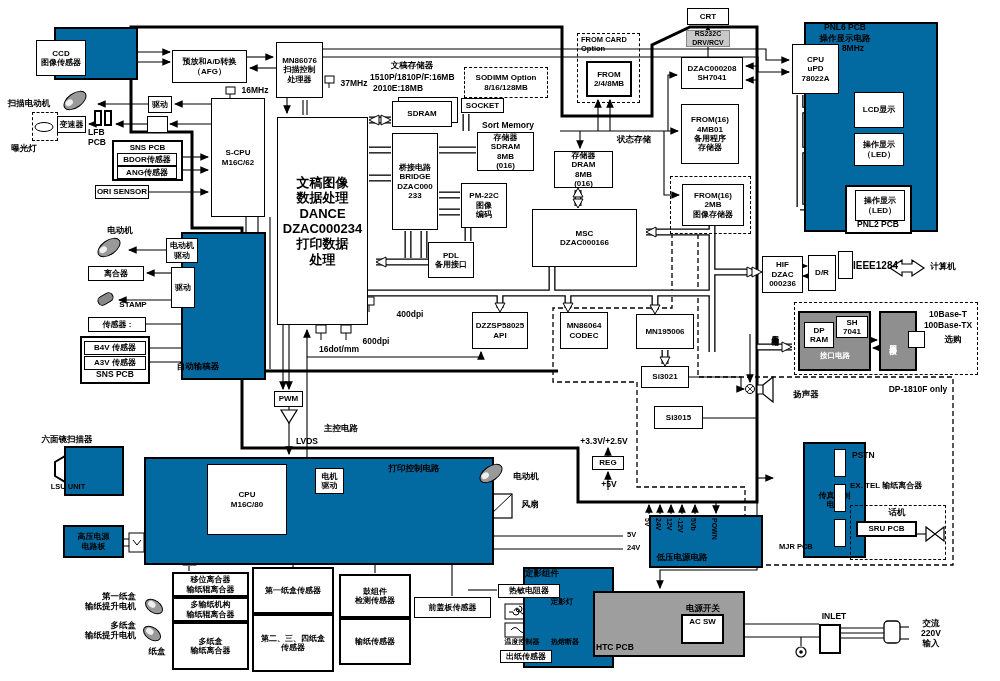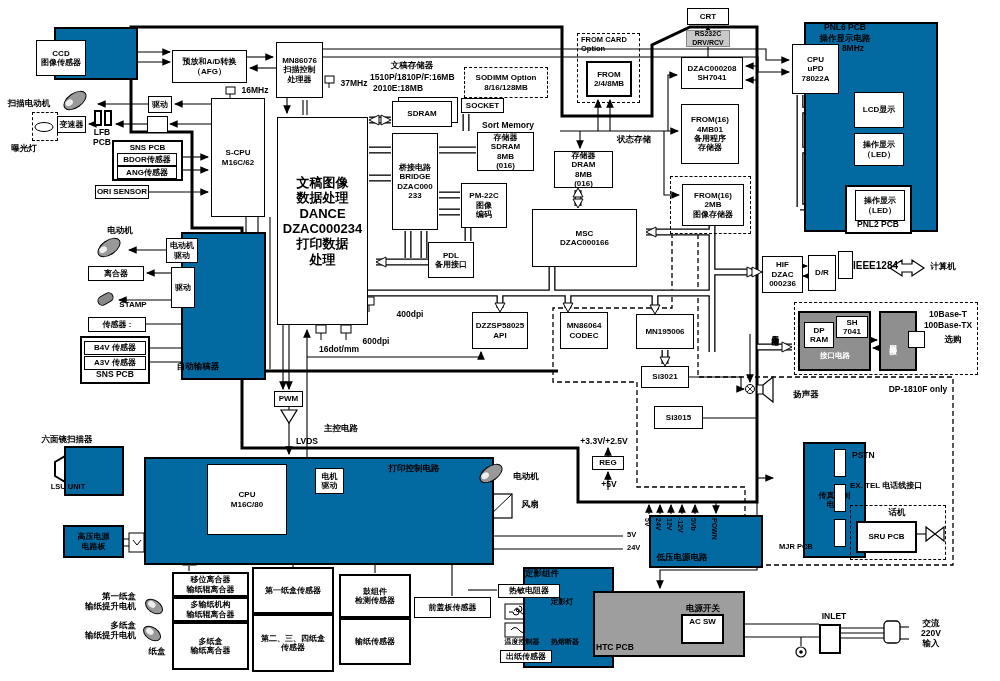--- a/index.html
+++ b/index.html
@@ -414,21 +414,21 @@
 <div class="b t3" style="left:845px;top:185px;width:67px;height:49px"></div>
 <div class="b" style="left:855px;top:190px;width:50px;height:31px">操作显示
 （LED）</div>
 
 <div class="b" style="left:207px;top:464px;width:80px;height:71px">CPU
 M16C/80</div>
 <div class="b" style="left:315px;top:468px;width:29px;height:26px">电机
 驱动</div>
 <div class="b" style="left:274px;top:391px;width:29px;height:16px">PWM</div>
 <div class="b" style="left:592px;top:456px;width:32px;height:14px">REG</div>
-<div class="b t2" style="left:856px;top:521px;width:61px;height:32px">SRU PCB</div>
+<div class="b t2" style="left:856px;top:521px;width:61px;height:16px">SRU PCB</div>
 <div class="b t2" style="left:681px;top:614px;width:43px;height:30px;align-items:flex-start;padding-top:1px">AC SW</div>
 <div class="b t2" style="left:819px;top:624px;width:22px;height:30px"></div>
 
 <div class="b t2" style="left:172px;top:572px;width:77px;height:25px">移位离合器
 输纸辊离合器</div>
 <div class="b t2" style="left:172px;top:597px;width:77px;height:25px">多输纸机构
 输纸辊离合器</div>
 <div class="b t2" style="left:172px;top:622px;width:77px;height:48px">多纸盒
 输纸离合器</div>
 <div class="b t2" style="left:252px;top:567px;width:82px;height:47px">第一纸盒传感器</div>
@@ -441,21 +441,21 @@
 
 <div class="b" style="left:498px;top:584px;width:62px;height:14px">热敏电阻器</div>
 <div class="b" style="left:500px;top:650px;width:52px;height:13px">出纸传感器</div>
 
 <div class="b" style="left:834px;top:449px;width:12px;height:28px"></div>
 <div class="b" style="left:834px;top:484px;width:12px;height:28px"></div>
 <div class="b" style="left:834px;top:519px;width:12px;height:28px"></div>
 
 <div class="lbl" style="left:2px;top:99px;width:54px">扫描电动机</div>
 <div class="lbl" style="left:5px;top:144px;width:38px">曝光灯</div>
-<div class="lbl" style="left:88px;top:128px;width:28px;text-align:center">LFB
+<div class="lbl" style="left:88px;top:128px;width:28px;text-align:left">LFB
 PCB</div>
 <div class="lbl" style="left:100px;top:226px;width:40px">电动机</div>
 <div class="lbl" style="left:113px;top:300px;width:40px;font-size:8px">STAMP</div>
 <div class="lbl" style="left:240px;top:86px;width:30px">16MHz</div>
 <div class="lbl" style="left:339px;top:79px;width:30px">37MHz</div>
 <div class="lbl" style="left:383px;top:61px;width:58px">文稿存储器</div>
 <div class="lbl" style="left:370px;top:73px;width:84px">1510P/1810P/F:16MB</div>
 <div class="lbl" style="left:370px;top:84px;width:56px">2010E:18MB</div>
 <div class="lbl" style="left:482px;top:121px;width:52px">Sort Memory</div>
 <div class="lbl" style="left:611px;top:135px;width:46px">状态存储</div>
@@ -473,21 +473,21 @@
 <div class="lbl" style="left:594px;top:480px;width:30px">+5V</div>
 <div class="lbl" style="left:853px;top:260px;width:40px;font-size:10px">IEEE1284</div>
 <div class="lbl" style="left:925px;top:262px;width:36px">计算机</div>
 <div class="lbl s75 vert" style="left:770px;top:305px;height:52px">备用插槽</div>
 <div class="lbl" style="left:922px;top:310px;width:52px">10Base-T</div>
 <div class="lbl" style="left:918px;top:321px;width:60px">100Base-TX</div>
 <div class="lbl" style="left:938px;top:335px;width:30px">选购</div>
 <div class="lbl" style="left:878px;top:385px;width:80px">DP-1810F only</div>
 <div class="lbl" style="left:789px;top:390px;width:34px">扬声器</div>
 <div class="lbl" style="left:852px;top:451px;width:34px;text-align:left">PSTN</div>
-<div class="lbl" style="left:850px;top:481px;width:84px;text-align:left;font-size:8px">EX. TEL 电话线接口</div>
+<div class="lbl" style="left:850px;top:481px;width:84px;text-align:left;font-size:8px">EX. TEL 输纸离合器</div>
 <div class="lbl" style="left:882px;top:508px;width:30px">话机</div>
 <div class="lbl s75" style="left:779px;top:543px;width:46px;text-align:left">MJR PCB</div>
 <div class="lbl" style="left:644px;top:553px;width:76px">低压电源电路</div>
 <div class="pin" style="left:644px;top:518px">5V</div>
 <div class="pin" style="left:655px;top:518px">24V</div>
 <div class="pin" style="left:666px;top:518px">12V</div>
 <div class="pin" style="left:677px;top:518px">-12V</div>
 <div class="pin" style="left:690px;top:518px">5Vb</div>
 <div class="pin" style="left:711px;top:518px">POWN</div>
 <div class="lbl s75" style="left:627px;top:531px;width:20px;text-align:left">5V</div>

